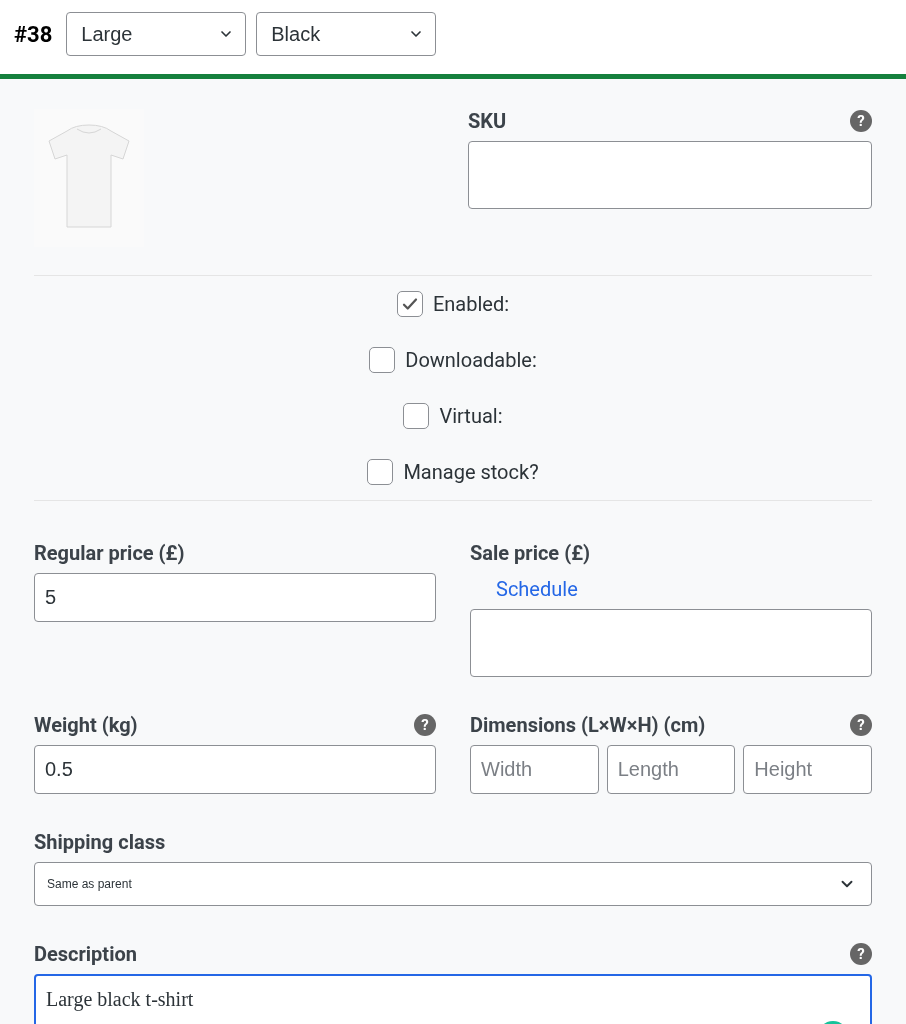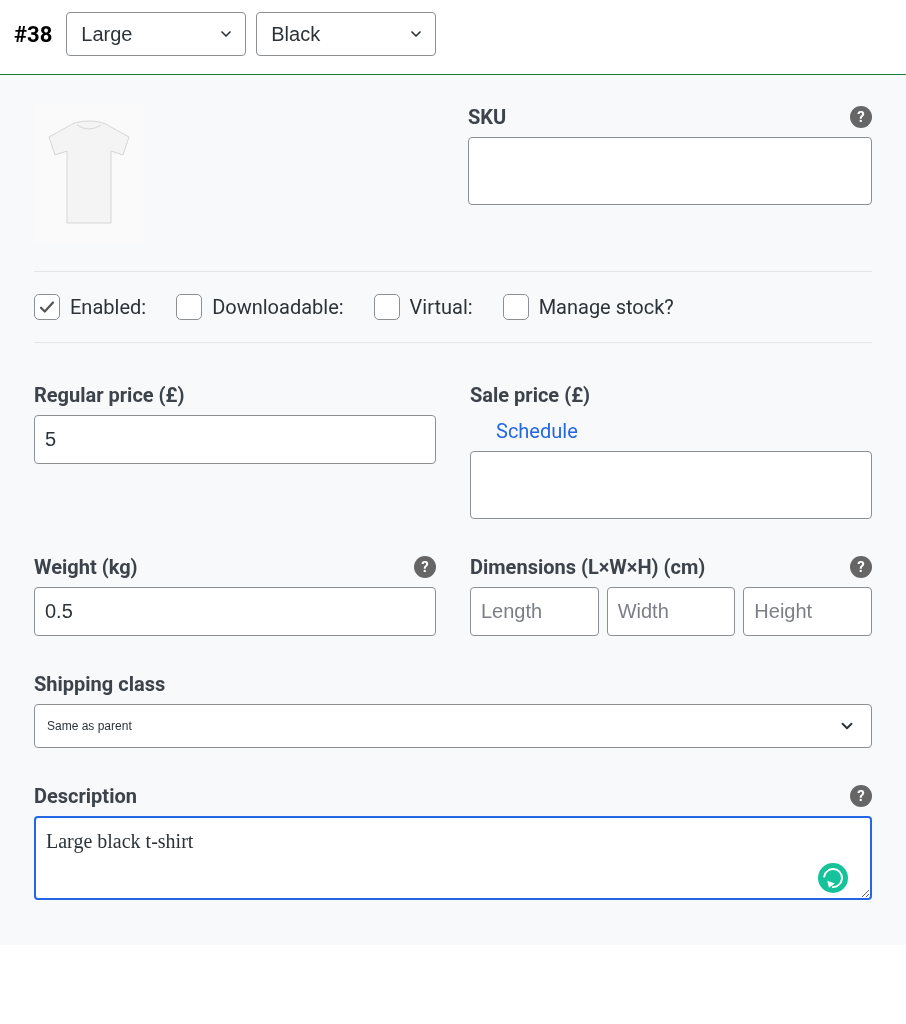--- a/index.html
+++ b/index.html
@@ -9,21 +9,21 @@
     font-size: 20px;
     color: #3c434a;
     background: #fff;
   }
   .page { width: 906px; }
   
   .header {
     display: flex; align-items: center;
     padding: 12px 0 18px 14px;
     gap: 10px;
-    border-bottom: 1px solid #15803d;
+    border-bottom: 5px solid #15803d;
   }
   .var-id { font-weight: 700; font-size: 22px; color: #000; margin-right: 4px; }
   .select-wrap {
     position: relative;
   }
   .select {
     appearance: none; -webkit-appearance: none;
     font-size: 20px;
     padding: 10px 44px 10px 14px;
     border: 1px solid #8c8f94;
@@ -77,22 +77,23 @@
   .thumb {
     width: 110px; height: 138px;
     background: #fafafa;
     display:flex; align-items:center; justify-content:center;
   }
   
   .check-row {
     display:flex; align-items:center; gap: 30px;
     border-top: 1px solid #e5e5e5;
     border-bottom: 1px solid #e5e5e5;
-    padding: 22px 0;
+    padding: 15px 0;
     margin: 28px 0 40px 0;
+    flex-direction: column;
   }
   .check-item { display:flex; align-items:center; gap:10px; font-size:20px; color:#2c3338; }
   .cbox {
     width: 26px; height: 26px;
     border: 1.5px solid #8c8f94;
     border-radius: 5px;
     display:inline-flex; align-items:center; justify-content:center;
     background:#fff;
     cursor:pointer;
   }
@@ -248,22 +249,22 @@
           <span class="help-badge">?</span>
         </div>
         <input type="text" value="0.5" style="">
       </div>
       <div class="col">
         <div class="label-row">
           <span class="label" style="margin:0">Dimensions (L×W×H) (cm)</span>
           <span class="help-badge">?</span>
         </div>
         <div class="dim-group">
+          <input type="text" placeholder="Width" style="">
           <input type="text" placeholder="Length" style="">
-          <input type="text" placeholder="Width" style="">
           <input type="text" placeholder="Height" style="">
         </div>
       </div>
     </div>
 
     <div class="section">
       <span class="label">Shipping class</span>
       <div class="bigselect-wrap">
         <select class="bigselect">
           <option>Same as parent</option>

